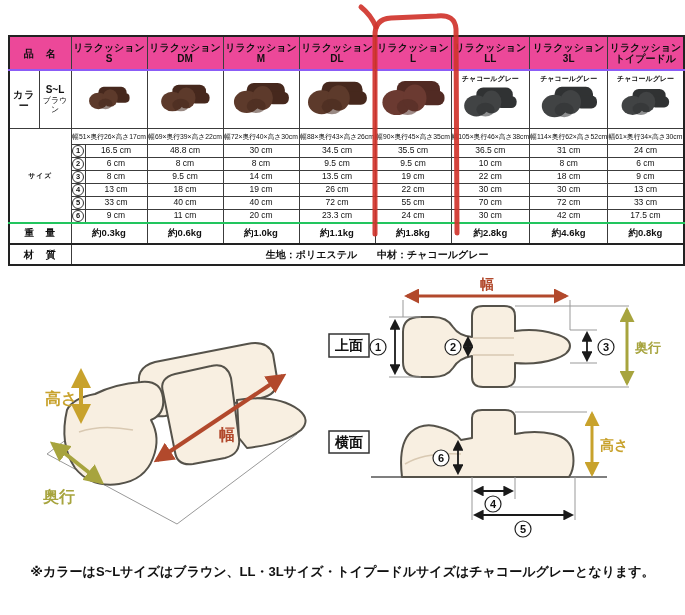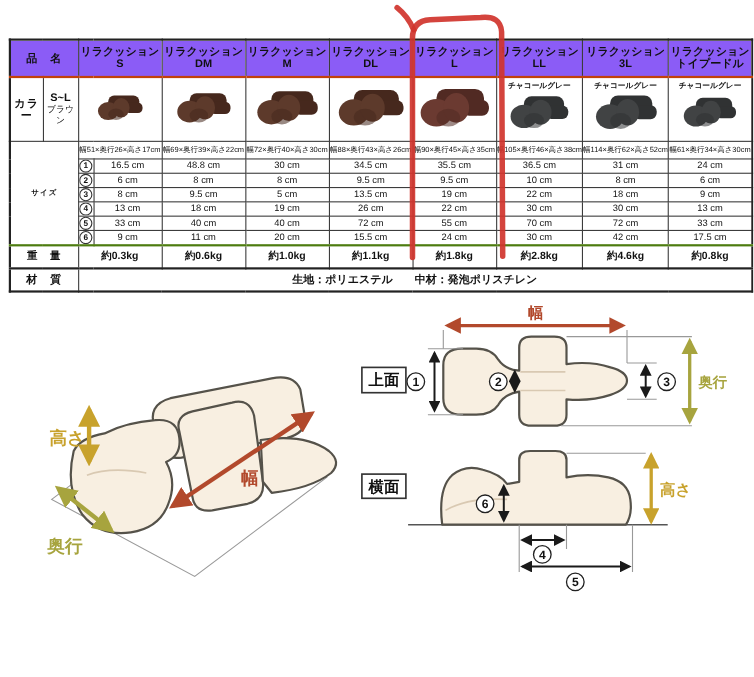--- a/index.html
+++ b/index.html
@@ -3,32 +3,32 @@
 <meta charset="utf-8">
 <style>
   html,body{margin:0;padding:0;background:#fff;}
   .page{position:relative;width:685px;height:615px;background:#fff;overflow:hidden;
         font-family:"Liberation Sans","DejaVu Sans",sans-serif;color:#111;}
   
   .twrap{position:absolute;left:8px;top:35px;}
   table{border-collapse:collapse;table-layout:fixed;border:2px solid #222;}
   td{border:1px solid #3c3c3c;text-align:center;vertical-align:middle;padding:0;
      font-size:9px;line-height:1.1;overflow:hidden;}
-  tr.hdr td{background:#8b5cf6;font-weight:bold;font-size:10px;height:32px;border-bottom:2px solid #c2410c;}
+  tr.hdr td{background:#ec4899;font-weight:bold;font-size:10px;height:32px;border-bottom:2px solid #8b5cf6;}
   tr.hdr .psz{font-size:10px;}
   td.lbl{font-weight:bold;font-size:11px;letter-spacing:1px;}
   tr.imgrow td{height:57px;}
   td.sub b{font-size:10px;} td.sub span{font-size:8px;}
   .cnote{font-size:7px;font-weight:bold;margin:1px 0 0 0;}
   tr.dimsrow td{height:15px;font-size:6.8px;white-space:nowrap;}
   tr.sizerow td{height:11px;font-size:8.5px;}
   td.mark{padding:0;}
   .circ{display:inline-block;width:10px;height:10px;border:1px solid #333;border-radius:50%;
         font-size:7.5px;line-height:10px;text-align:center;font-weight:bold;}
-  tr.wrow td{height:19px;font-weight:bold;font-size:9.5px;border-top:2px solid #4d7c0f;}
+  tr.wrow td{height:19px;font-weight:bold;font-size:9.5px;border-top:2px solid #22c55e;}
   tr.mrow td{height:19px;font-weight:bold;font-size:10px;border-top:2px solid #222;}
   
   .dsvg{position:absolute;}
   .boxlab{fill:#fff;stroke:#333;stroke-width:1.5px;}
   .boxtxt{font-size:14px;font-weight:bold;fill:#111;text-anchor:middle;}
   .cushion{fill:#f8efe1;stroke:#55524a;stroke-width:2px;stroke-linejoin:round;}
   .seam{fill:none;stroke:#d9c9b2;stroke-width:1.5px;}
   .guide{stroke:#999;stroke-width:1px;}
   .blkarrow{stroke:#1a1a1a;stroke-width:1.8px;}
   .redarrow{stroke:#b2492c;stroke-width:3px;}
@@ -201,21 +201,21 @@
             <td>9.5 cm</td>
             <td>9.5 cm</td>
             <td>10 cm</td>
             <td>8 cm</td>
             <td>6 cm</td>
           </tr>
           <tr class="sizerow">
             <td class="mark"><span class="circ">3</span></td>
             <td>8 cm</td>
             <td>9.5 cm</td>
-            <td>5 cm</td>
+            <td>14 cm</td>
             <td>13.5 cm</td>
             <td>19 cm</td>
             <td>22 cm</td>
             <td>18 cm</td>
             <td>9 cm</td>
           </tr>
           <tr class="sizerow">
             <td class="mark"><span class="circ">4</span></td>
             <td>13 cm</td>
             <td>18 cm</td>
@@ -235,40 +235,40 @@
             <td>55 cm</td>
             <td>70 cm</td>
             <td>72 cm</td>
             <td>33 cm</td>
           </tr>
           <tr class="sizerow">
             <td class="mark"><span class="circ">6</span></td>
             <td>9 cm</td>
             <td>11 cm</td>
             <td>20 cm</td>
-            <td>15.5 cm</td>
+            <td>23.3 cm</td>
             <td>24 cm</td>
             <td>30 cm</td>
             <td>42 cm</td>
             <td>17.5 cm</td>
           </tr>
           <tr class="wrow">
             <td colspan="2" class="lbl">重　量</td>
             <td colspan="2">約0.3kg</td>
             <td>約0.6kg</td>
             <td>約1.0kg</td>
             <td>約1.1kg</td>
             <td>約1.8kg</td>
             <td>約2.8kg</td>
             <td>約4.6kg</td>
             <td>約0.8kg</td>
           </tr>
           <tr class="mrow">
             <td colspan="2" class="lbl">材　質</td>
-            <td colspan="9" class="mat">生地：ポリエステル　　中材：発泡ポリスチレン</td>
+            <td colspan="9" class="mat">生地：ポリエステル　　中材：チャコールグレー</td>
           </tr>
         </tbody>
       </table>
   </div>
 
   <svg class="anno" width="685" height="615">
     <path d="M 361 7 Q 371 15 376 27" fill="none" stroke="#d0342c" stroke-width="5" stroke-linecap="round" opacity="0.92"></path>
     <path d="M 375 234 L 375 37 Q 374 19 391 18 L 437 16 Q 455 14 456 29 L 457 233" fill="none" stroke="#d0342c" stroke-width="5" stroke-linecap="round" stroke-linejoin="round" opacity="0.92"></path>
   </svg>
 
@@ -337,14 +337,15 @@
     <circle cx="116" cy="56" r="8" class="mc"></circle>
       <text x="116" y="60" class="mt">6</text>
     <line x1="150" y1="89" x2="187" y2="89" class="blkarrow" marker-start="url(#ah-blk)" marker-end="url(#ah-blk)"></line>
     <circle cx="168" cy="102" r="8" class="mc"></circle>
       <text x="168" y="106" class="mt">4</text>
     <line x1="150" y1="113" x2="247" y2="113" class="blkarrow" marker-start="url(#ah-blk)" marker-end="url(#ah-blk)"></line>
     <circle cx="198" cy="127" r="8" class="mc"></circle>
       <text x="198" y="131" class="mt">5</text>
   </svg>
 
+  <div class="note">※カラーはS~Lサイズはブラウン、LL・3Lサイズ・トイプードルサイズはチャコールグレーとなります。</div>
 
 </div>
 
 </body></html>

